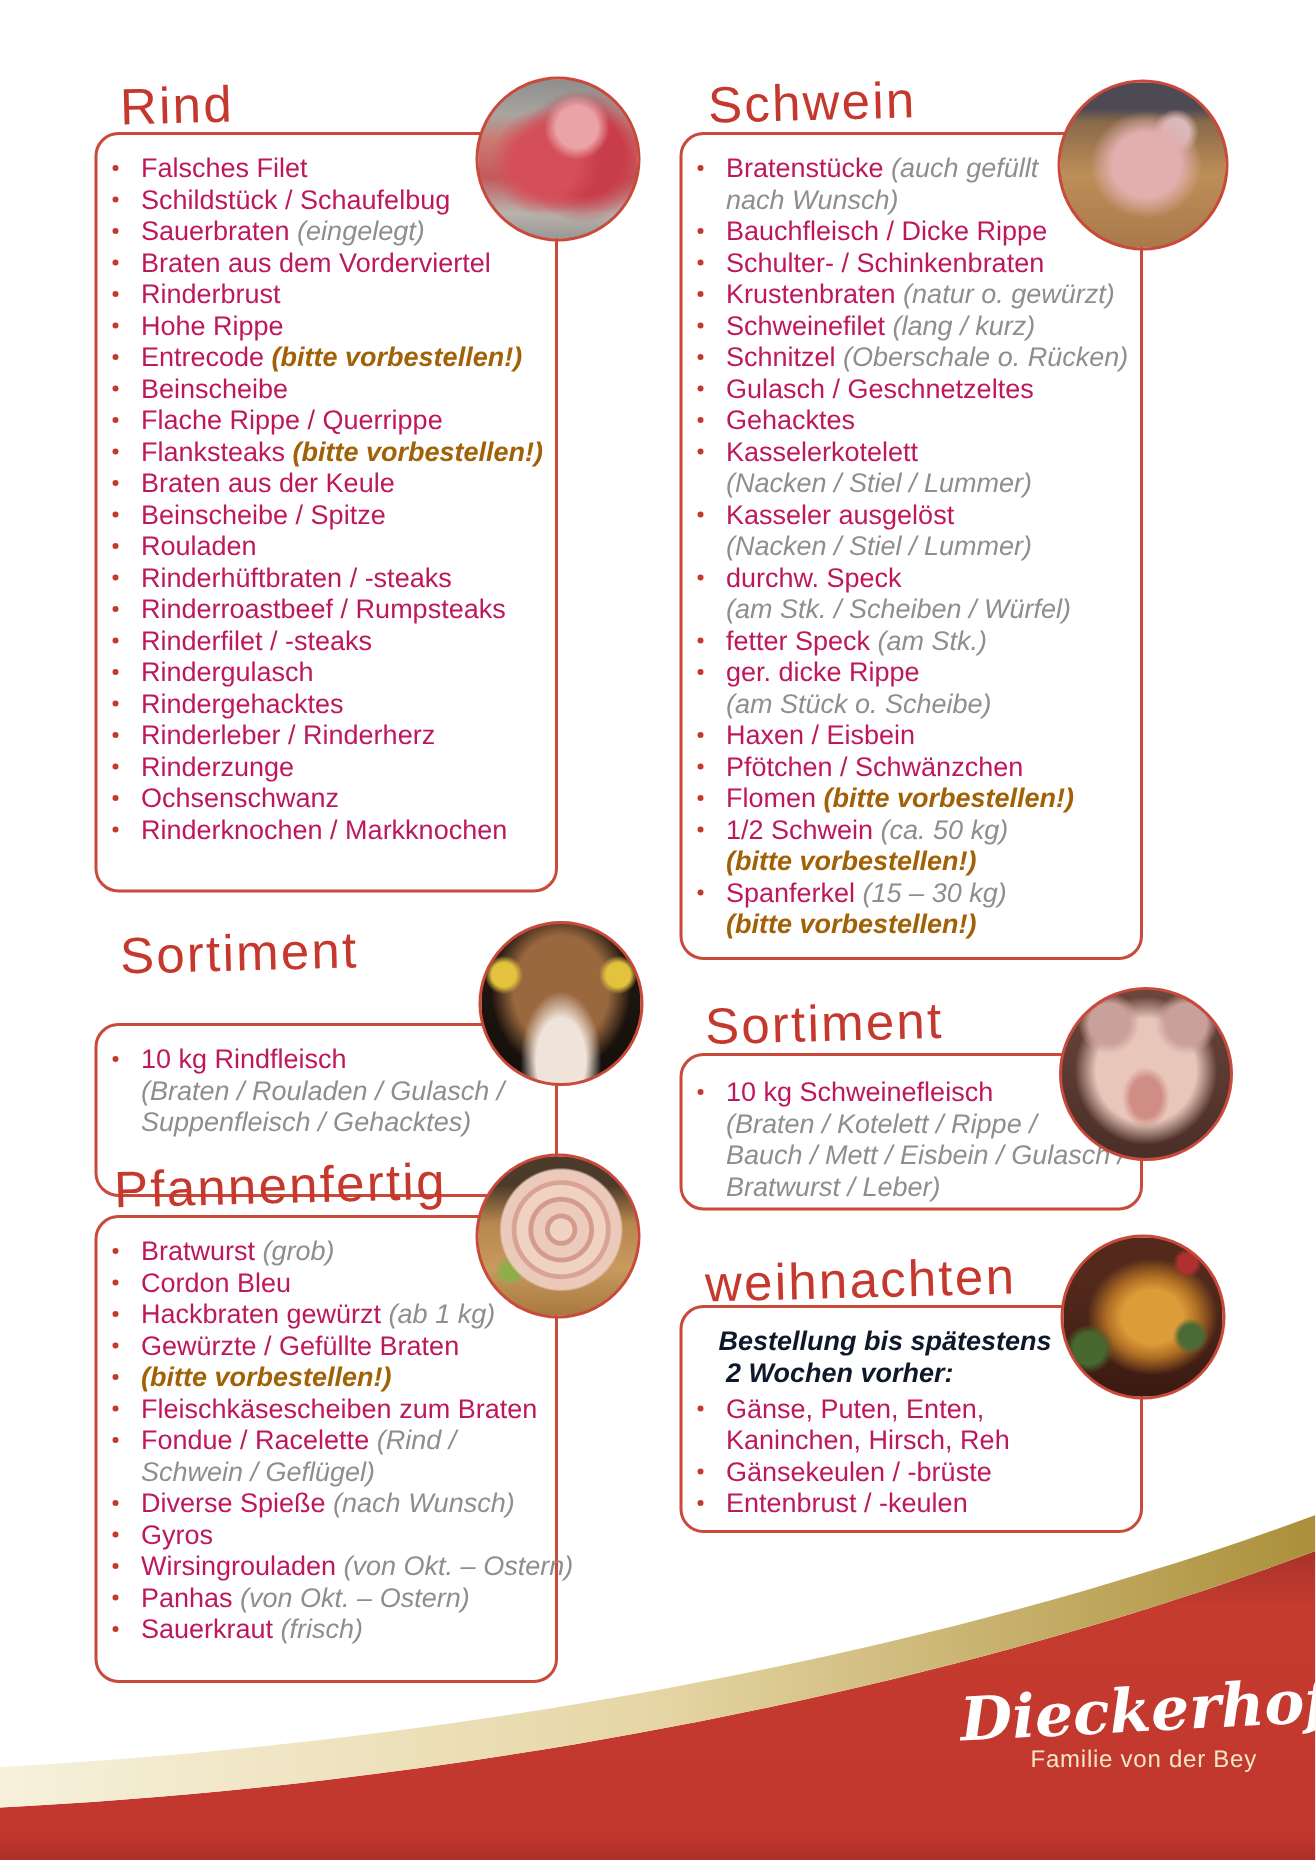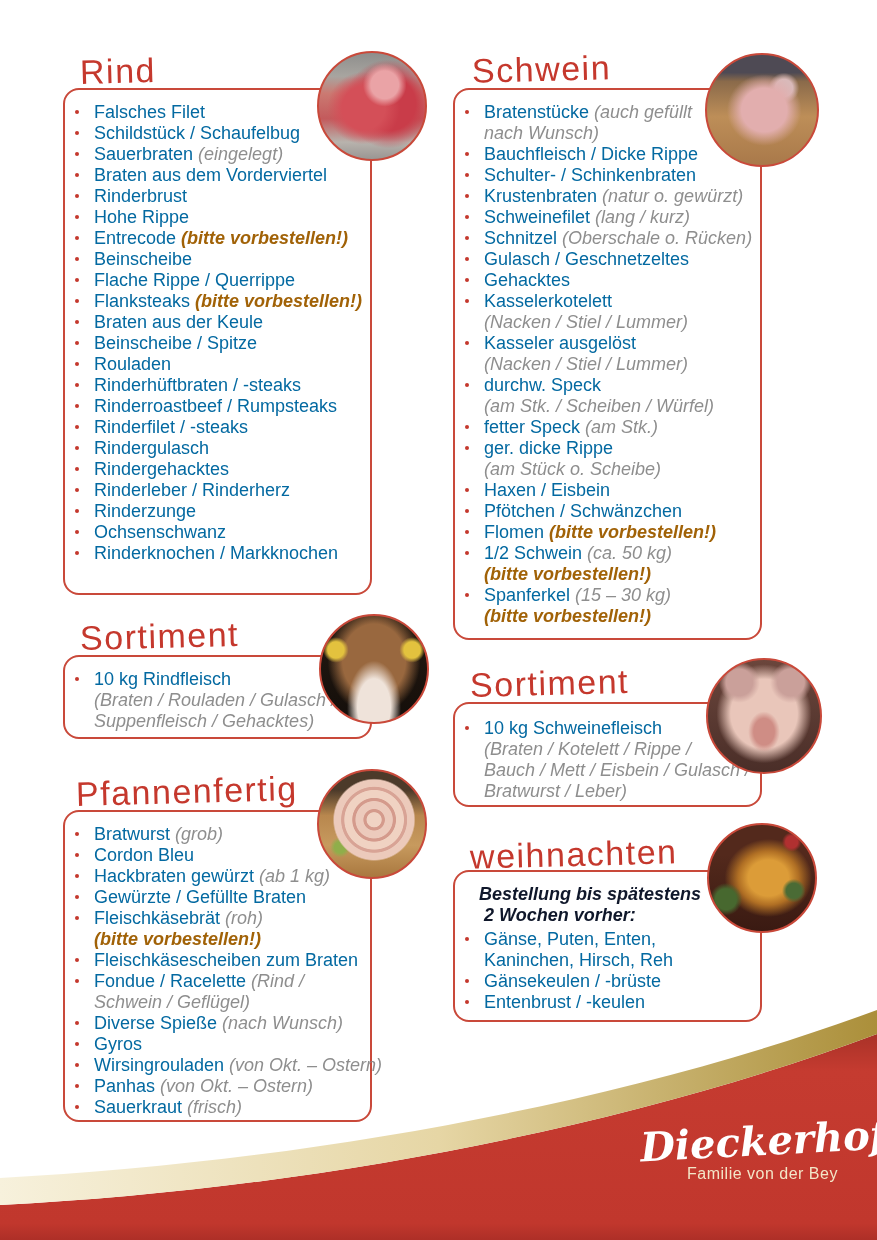--- a/index.html
+++ b/index.html
@@ -25,21 +25,21 @@
     border:2px solid #c9493a;border-radius:16px;background:#ffffff;
     padding:12px 2px 0 24px;
   }
   .item{position:relative;}
   .bullet{
     position:absolute;left:-14px;top:8px;width:4px;height:4px;
     border-radius:50%;background:#c5382d;
   }
   .line{font-size:18px;line-height:21px;color:#1c1c1c;white-space:nowrap;}
   .line:not(:first-child){padding-left:5px;}
-  .t-main{color:#0369a1;}
+  .t-main{color:#be185d;}
   .t-gray{color:#8e8e8e;font-style:italic;}
   .t-red{color:#a16207;font-style:italic;font-weight:700;}
   .t-intro{color:#0f172a;font-style:italic;font-weight:700;}
   .no-bullet{margin-bottom:3px;}
 
   
   .photo-circle{
     position:absolute;z-index:3;width:110px;height:110px;border-radius:50%;
     border:2px solid #c9493a;box-sizing:border-box;
   }
@@ -93,21 +93,21 @@
   
   #title-rind{left:80px;top:52px;}
   #box-rind{left:63px;top:88px;width:309px;height:507px;}
   #circ-rind{left:317px;top:51px;}
 
   #title-schwein{left:472px;top:50px;}
   #box-schwein{left:453px;top:88px;width:309px;height:552px;}
   #circ-schwein{left:705px;top:53px;width:114px;height:114px;}
 
   #title-sort-l{left:80px;top:617px;}
-  #box-sort-l{left:63px;top:655px;width:309px;height:84px;}
+  #box-sort-l{left:63px;top:682px;width:309px;height:116px;}
   #circ-sort-l{left:319px;top:614px;}
 
   #title-sort-r{left:470px;top:664px;}
   #box-sort-r{left:453px;top:702px;width:309px;height:105px;padding-top:14px;}
   #circ-sort-r{left:706px;top:658px;width:116px;height:116px;}
 
   #title-pfann{left:76px;top:772px;}
   #box-pfann{left:63px;top:810px;width:309px;height:312px;}
   #circ-pfann{left:317px;top:769px;}
 
@@ -349,21 +349,20 @@
       <div class="item">
         <span class="bullet"></span>
         <div class="line"><span class="t-main">Hackbraten gewürzt </span><span class="t-gray">(ab 1 kg)</span></div>
       </div>
       <div class="item">
         <span class="bullet"></span>
         <div class="line"><span class="t-main">Gewürzte / Gefüllte Braten</span></div>
       </div>
       <div class="item">
         <span class="bullet"></span>
-        <div class="line"><span class="t-main">Fleischkäsebrät </span><span class="t-gray">(roh)</span></div>
         <div class="line"><span class="t-red">(bitte vorbestellen!)</span></div>
       </div>
       <div class="item">
         <span class="bullet"></span>
         <div class="line"><span class="t-main">Fleischkäsescheiben zum Braten</span></div>
       </div>
       <div class="item">
         <span class="bullet"></span>
         <div class="line"><span class="t-main">Fondue / Racelette </span><span class="t-gray">(Rind /</span></div>
         <div class="line"><span class="t-gray">Schwein / Geflügel)</span></div>

